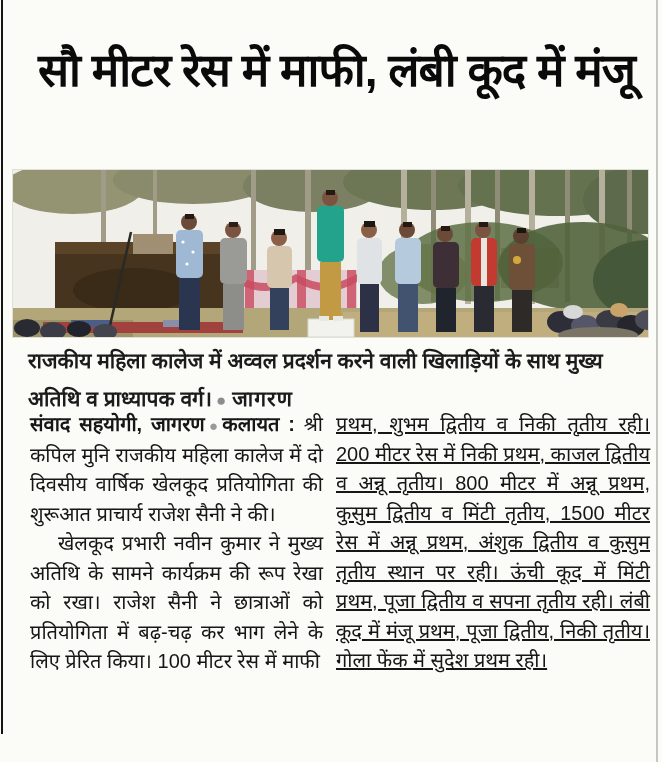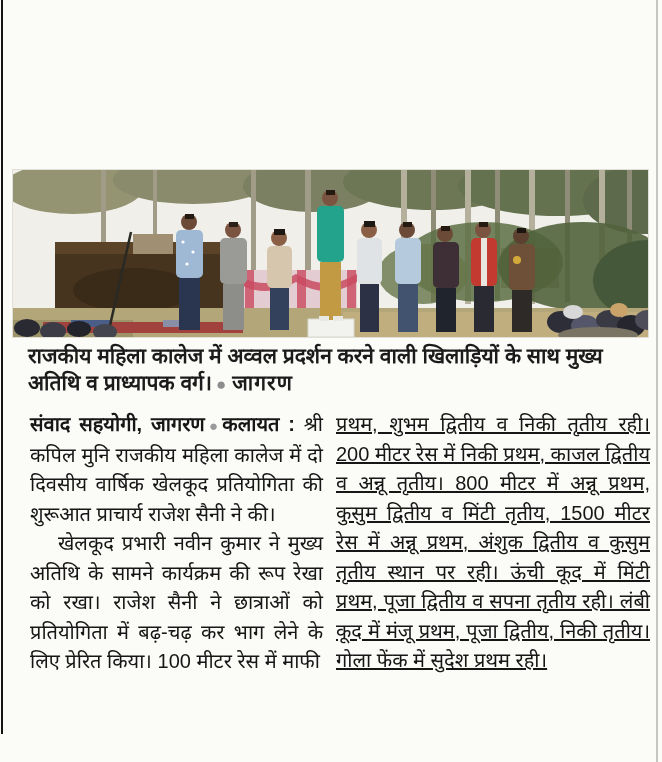--- a/index.html
+++ b/index.html
@@ -19,21 +19,21 @@
   .headline .hl-line{display:block;white-space:nowrap;}
 
   .photo{
     position:absolute;left:13px;top:170px;width:635px;height:167px;
     background:#efeee8;outline:1px solid #e0dfd8;
   }
   .photo svg{display:block;}
 
   .caption{
     position:absolute;left:28px;top:342px;width:606px;
-    font-size:21px;line-height:27px;font-weight:600;color:#1b1b1b;
+    font-size:21px;line-height:38px;font-weight:600;color:#1b1b1b;
   }
   .caption .bullet{color:#8d8d8d;font-size:17px;padding:0 6px 0 4px;}
   .caption .credit{font-weight:bold;letter-spacing:1px;}
 
   .col{
     position:absolute;top:410px;
     font-size:20px;line-height:29.5px;text-align:justify;color:#161616;
   }
   .col p{margin:0;}
   .col1{left:30px;width:293px;}
@@ -43,20 +43,21 @@
   .indent{text-indent:28px;}
 </style>
 </head>
 <body>
 
 <div class="page">
   <div class="rule-left"></div>
   <div class="rule-right"></div>
 
   <h1 class="headline">
+    <span class="hl-line">सौ मीटर रेस में माफी, लंबी कूद में मंजू</span>
   </h1>
 
   <div class="photo">
     <svg width="635" height="167" viewBox="0 0 635 167">
 
       <rect x="0" y="0" width="635" height="167" fill="#f0efe9"></rect>
 
       <g opacity="0.9">
         <ellipse cx="60" cy="18" rx="70" ry="26" fill="#8b8a66"></ellipse>
         <ellipse cx="180" cy="10" rx="80" ry="24" fill="#7f8060"></ellipse>

